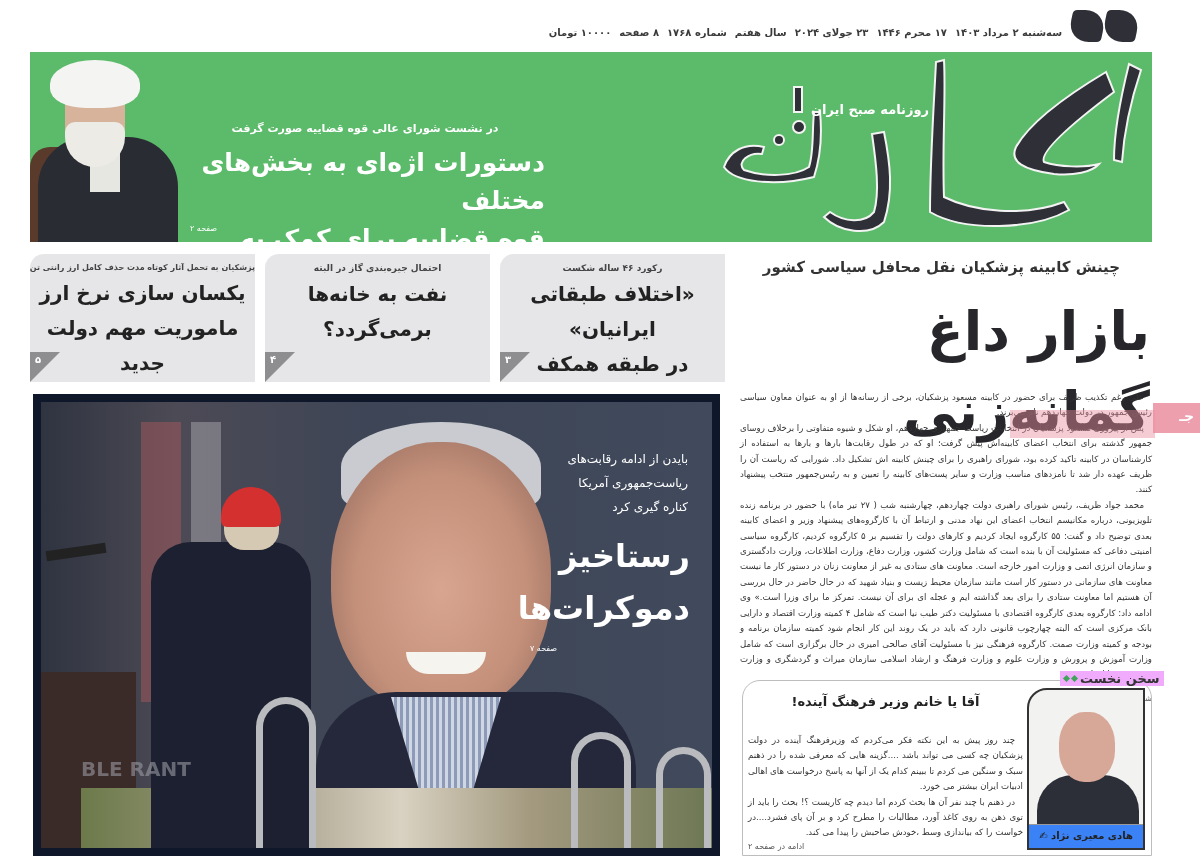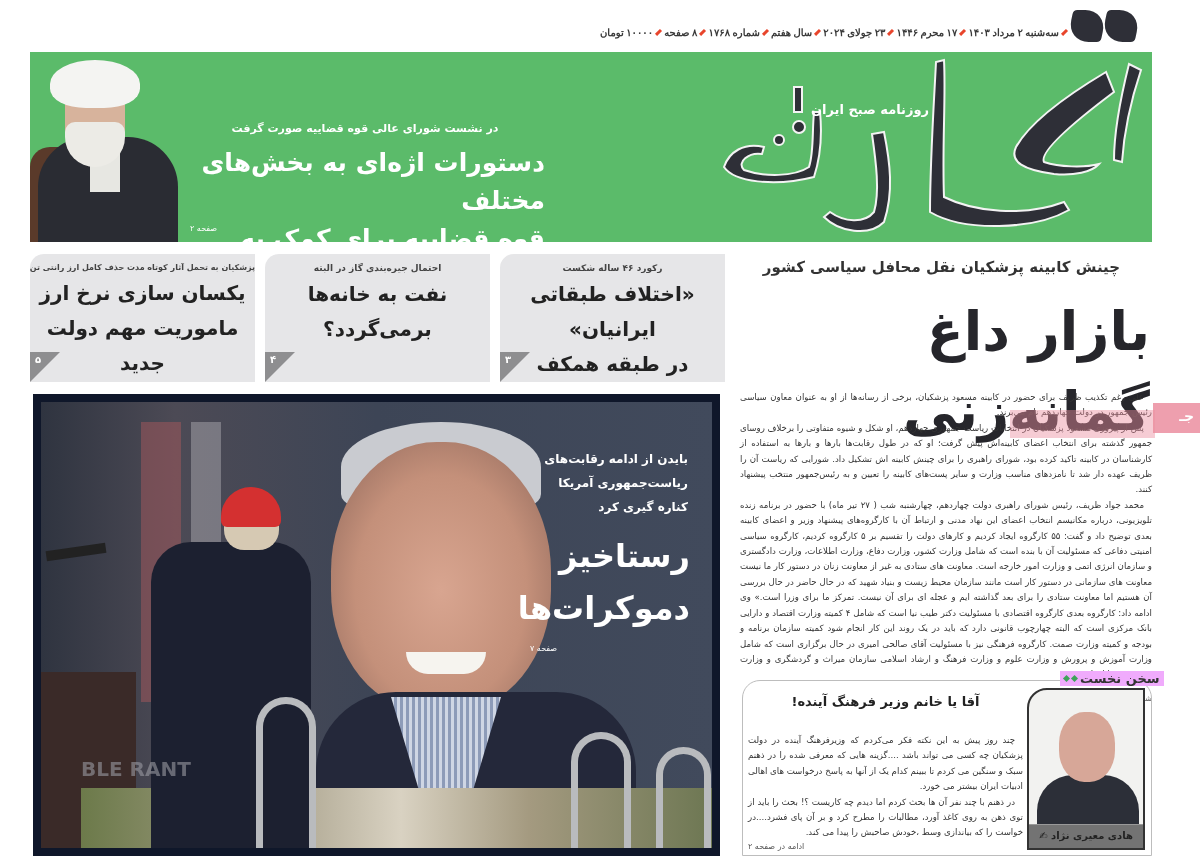--- a/index.html
+++ b/index.html
@@ -1,21 +1,21 @@
 <!DOCTYPE html>
 <html><head>
 <meta charset="utf-8">
 <style>
   * { box-sizing: border-box; margin: 0; padding: 0; }
   html, body { width: 1200px; height: 861px; overflow: hidden; background: #ffffff; }
   body { font-family: "DejaVu Sans", sans-serif; color: #2b2b30; direction: rtl; position: relative; }
 
   
   .infobar { position: absolute; top: 14px; left: 600px; width: 470px; height: 36px; display: flex; align-items: center; justify-content: flex-start; direction: rtl; font-size: 10px; font-weight: bold; color: #3a3a3a; white-space: nowrap; }
-  .infobar .seg { display: inline-flex; align-items: center; font-family: Liberation Serif, serif; }
+  .infobar .seg { display: inline-flex; align-items: center; }
   .infobar .dia { display: inline-block; width: 7px; height: 7px; background: #e8452c; transform: rotate(45deg); margin: 0 4px; }
   .corner-logo { position: absolute; top: 4px; right: 60px; width: 80px; height: 42px; }
   .corner-logo .leaf { position: absolute; top: 6px; width: 34px; height: 32px; background: #2e2f37; border-radius: 4px 22px 4px 22px; transform: skewX(-12deg); }
 
   
   .masthead { position: absolute; top: 52px; left: 30px; width: 1122px; height: 190px; background: #5bbb6a; }
   .portrait { position: absolute; left: 0; top: 0; width: 150px; height: 190px; overflow: hidden; }
   .portrait .robe { position: absolute; bottom: 0; left: 8px; width: 140px; height: 105px; background: #2a2c33; border-radius: 50px 50px 0 0; }
   .portrait .robe-brown { position: absolute; bottom: 0; left: 0; width: 40px; height: 95px; background: #5a3a2a; border-radius: 20px 0 0 0; }
   .portrait .collar { position: absolute; bottom: 50px; left: 60px; width: 30px; height: 50px; background: #e7e7e2; }
@@ -63,32 +63,32 @@
   .photo .shirt { position: absolute; top: 295px; left: 350px; width: 110px; height: 110px; background: repeating-linear-gradient(90deg, #cfd6e4 0 3px, #8d9bb8 3px 6px); clip-path: polygon(0 0, 100% 0, 70% 100%, 30% 100%); }
   .photo .man-back { position: absolute; top: 140px; left: 110px; width: 160px; height: 320px; background: #1c2030; border-radius: 40px 40px 0 0; }
   .photo .man-hat { position: absolute; top: 85px; left: 180px; width: 60px; height: 40px; background: #d43030; border-radius: 30px 30px 6px 6px; }
   .photo .man-hair { position: absolute; top: 118px; left: 183px; width: 55px; height: 30px; background: #d6c9b3; border-radius: 0 0 20px 20px; }
   .photo .podium { position: absolute; top: 270px; left: 0; width: 95px; height: 190px; background: #3a2a28; }
   .photo .mic { position: absolute; top: 145px; left: 5px; width: 60px; height: 10px; background: #222; transform: rotate(-8deg); }
   .photo .crowd { position: absolute; bottom: 0; left: 40px; width: 640px; height: 60px; background: linear-gradient(90deg, #6c7a4a, #a7a08a 30%, #d9d2c2 50%, #a49a80 70%, #6a7550); }
   .photo .rail { position: absolute; border: 7px solid #b9bbbe; border-bottom: none; border-radius: 30px 30px 0 0; }
   .photo .watermark { position: absolute; top: 355px; left: 40px; color: #9a9aa2; font-size: 20px; font-weight: bold; direction: ltr; opacity: 0.6; }
 
-  .photo-kicker { position: absolute; top: 447px; left: 520px; width: 168px; text-align: right; color: #fff; font-size: 12px; font-weight: bold; line-height: 24px; }
+  .photo-kicker { position: absolute; top: 447px; left: 520px; width: 168px; text-align: right; color: #fff; font-size: 12px; font-weight: normal; line-height: 24px; }
   .photo-headline { position: absolute; top: 530px; left: 500px; width: 190px; text-align: right; color: #fff; font-size: 32px; font-weight: bold; line-height: 52px; }
   .photo-page { position: absolute; top: 644px; left: 530px; color: #fff; font-size: 8px; }
 
   
   .opinion { position: absolute; top: 680px; left: 742px; width: 410px; height: 176px; border: 1.5px solid #bdbdbd; border-radius: 18px 18px 0 0; }
   .op-label { position: absolute; top: 671px; left: 1060px; background: #f0abfc; padding: 0 4px; font-size: 13px; font-weight: bold; color: #333; display: flex; align-items: center; gap: 3px; }
   .op-label .g { width: 5px; height: 5px; background: #3fa35a; transform: rotate(45deg); display: inline-block; }
   .op-photo { position: absolute; top: 688px; left: 1027px; width: 118px; height: 162px; border: 2px solid #333; border-radius: 20px 0 0 0; overflow: hidden; background: #f2f2f0; }
   .op-photo .head { position: absolute; top: 22px; left: 30px; width: 56px; height: 70px; background: #d7a798; border-radius: 45% 45% 45% 45%; }
   .op-photo .body { position: absolute; top: 85px; left: 8px; width: 102px; height: 50px; background: #2c2f38; border-radius: 36px 36px 0 0; }
-  .op-photo .namebar { position: absolute; bottom: 0; left: 0; width: 100%; height: 24px; background: #737373; border-top: 1px solid #999; font-size: 10px; font-weight: bold; text-align: center; line-height: 22px; color: #222; }
+  .op-photo .namebar { position: absolute; bottom: 0; left: 0; width: 100%; height: 24px; background: #3b82f6; border-top: 1px solid #999; font-size: 10px; font-weight: bold; text-align: center; line-height: 22px; color: #222; }
   .op-title { position: absolute; top: 692px; left: 748px; width: 275px; text-align: center; font-size: 13px; font-weight: bold; line-height: 19px; color: #222; }
   .op-body { position: absolute; top: 733px; left: 748px; width: 275px; text-align: justify; font-size: 8.6px; line-height: 15.4px; color: #333; }
   .op-body p { text-indent: 8px; }
   .op-more { position: absolute; top: 842px; left: 748px; font-size: 8px; color: #555; }
 </style>
 </head>
 <body>
 
 <div class="infobar">
   <span class="dia"></span>

